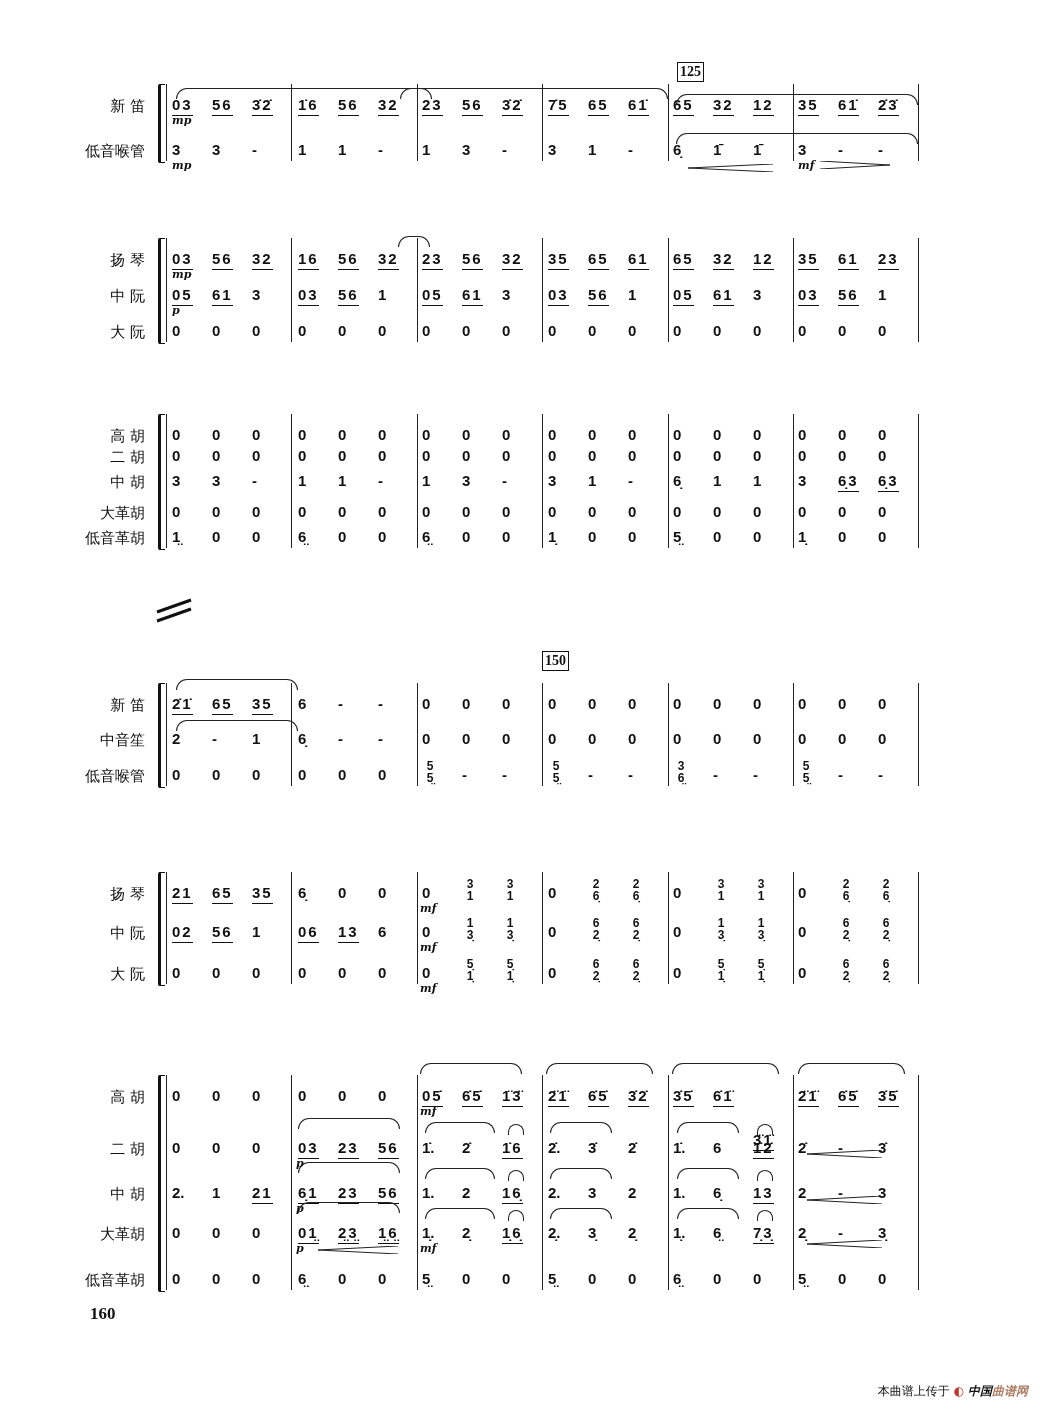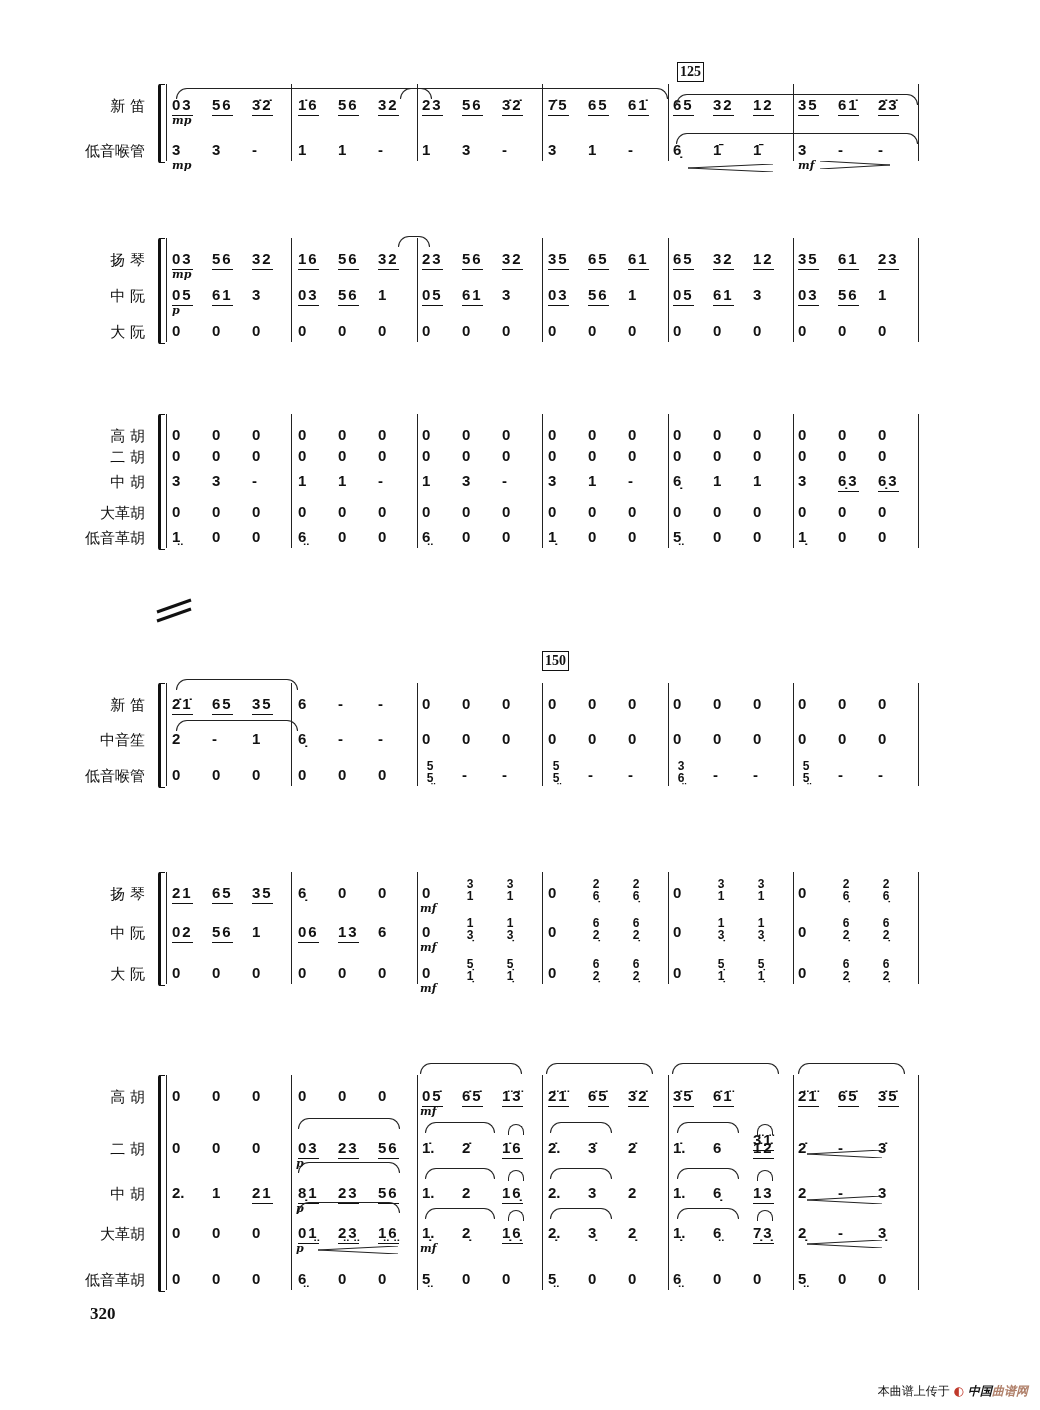--- a/index.html
+++ b/index.html
@@ -523,21 +523,21 @@
     <div class="cell" style="left: 713px; top: 1139px;">6</div>
     <div class="cell u" style="left: 753px; top: 1139px; letter-spacing: 2px;">1̇2̇</div>
     <div class="cell" style="left: 798px; top: 1139px;">2̇</div>
     <div class="cell" style="left: 838px; top: 1139px;">-</div>
     <div class="cell" style="left: 878px; top: 1139px;">3̇</div>
     <div class="dyn" style="left: 296px; top: 1157px;">p</div>
     <div class="iname" style="top: 1185px; right: 895px;">中  胡</div>
     <div class="cell" style="left: 172px; top: 1184px;">2.</div>
     <div class="cell" style="left: 212px; top: 1184px;">1</div>
     <div class="cell u" style="left: 252px; top: 1184px; letter-spacing: 2px;">21</div>
-    <div class="cell u" style="left: 298px; top: 1184px; letter-spacing: 2px;">8̣1</div>
+    <div class="cell u" style="left: 298px; top: 1184px; letter-spacing: 2px;">6̣1</div>
     <div class="cell u" style="left: 338px; top: 1184px; letter-spacing: 2px;">23</div>
     <div class="cell u" style="left: 378px; top: 1184px; letter-spacing: 2px;">56</div>
     <div class="cell" style="left: 422px; top: 1184px;">1.</div>
     <div class="cell" style="left: 462px; top: 1184px;">2</div>
     <div class="cell u" style="left: 502px; top: 1184px; letter-spacing: 2px;">16̣</div>
     <div class="cell" style="left: 548px; top: 1184px;">2.</div>
     <div class="cell" style="left: 588px; top: 1184px;">3</div>
     <div class="cell" style="left: 628px; top: 1184px;">2</div>
     <div class="cell" style="left: 673px; top: 1184px;">1.</div>
     <div class="cell" style="left: 713px; top: 1184px;">6̣</div>
@@ -622,19 +622,19 @@
     <svg class="hairpin" viewBox="0 0 80 8" style="left: 318px; top: 1246px; width: 80px;">
       <polyline points="80,0 0,4 80,8" fill="none" stroke="#222" stroke-width="1"></polyline>
     </svg>
   </div>
 
 <svg class="sysbreak" viewBox="0 0 40 26">
   <line x1="2" y1="14" x2="36" y2="2" stroke="#111" stroke-width="3"></line>
   <line x1="2" y1="23" x2="36" y2="11" stroke="#111" stroke-width="3"></line>
 </svg>
 
-<div class="pagenum">320</div>
+<div class="pagenum">160</div>
 
 <div class="watermark">
   <span>本曲谱上传于</span>
   <span class="logo">◐</span>
   <span class="brand1">中国</span><span class="brand2">曲谱网</span>
 </div>
 
 </body></html>

